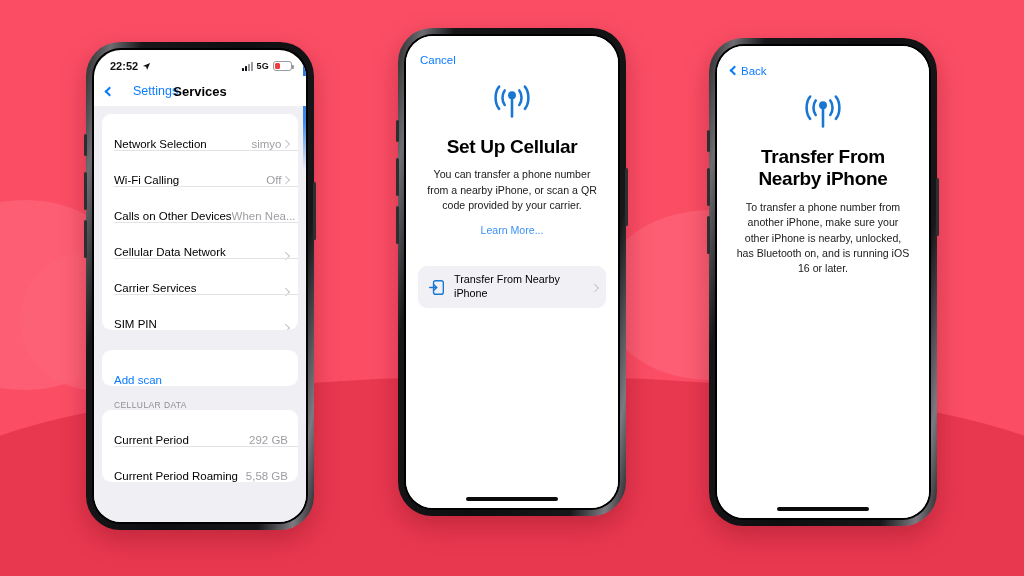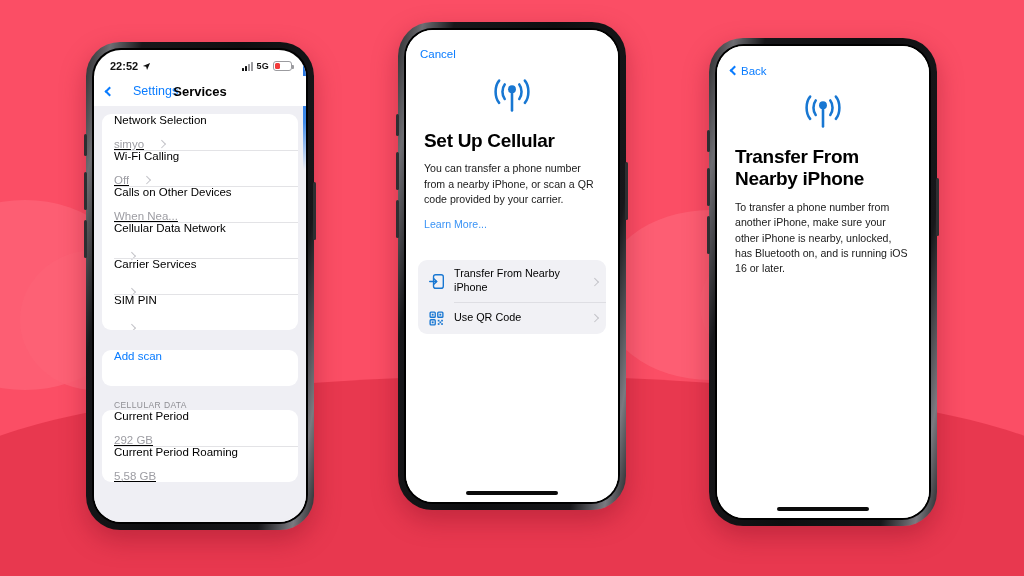--- a/index.html
+++ b/index.html
@@ -38,21 +38,21 @@
     overflow:hidden;
   }
   .screen {
     width:100%; height:100%;
     border-radius:27px;
     background:#fff;
     overflow:hidden;
     position:relative;
   }
   #phone1 { left:86px;  top:42px;  width:228px; height:488px; }
-  #phone2 { left:398px; top:22px;  width:228px; height:488px; }
+  #phone2 { left:398px; top:28px;  width:228px; height:488px; }
   #phone3 { left:709px; top:38px;  width:228px; height:488px; }
 
   .side-btn { position:absolute; background:#2e2e31; border-radius:2px; }
   .sb-l1 { left:-2px; top:92px;  width:3px; height:22px; }
   .sb-l2 { left:-2px; top:130px; width:3px; height:38px; }
   .sb-l3 { left:-2px; top:178px; width:3px; height:38px; }
   .sb-r1 { right:-2px; top:140px; width:3px; height:58px; }
 
   .edge-blue {
     position:absolute; right:0; top:0; width:3px; height:120px;
@@ -84,38 +84,38 @@
     padding:0 12px; background:#fff;
   }
   .nav-back { display:flex; align-items:center; gap:20px; color:#0a7cff; font-size:12.5px; cursor:pointer; }
   .chev-l { width:7px; height:7px; border-left:2px solid #0a7cff; border-bottom:2px solid #0a7cff; transform:rotate(45deg); display:inline-block; }
   .nav-title { position:absolute; left:0; right:0; text-align:center; font-size:13px; font-weight:bold; color:#000; pointer-events:none; }
 
   
   .settings-body { background:#EFEFF4; height:calc(100% - 56px); overflow:hidden; padding-top:8px; }
   .group { background:#fff; border-radius:9px; margin:0 8px; overflow:hidden; }
   .row {
-    display:flex; align-items:flex-start; justify-content:space-between;
-    padding:0 10px 0 12px; height:36px; position:relative; cursor:pointer;flex-direction:column;
+    display:flex; align-items:flex-end; justify-content:space-between;
+    padding:0 10px 0 12px; height:36px; position:relative; cursor:pointer;
   }
   .row + .row::before {
     content:""; position:absolute; left:12px; right:0; top:0; height:1px; background:#E3E3E6;
   }
   .row-label { font-size:11.5px; color:#000; white-space:nowrap; }
-  .row-right { display:flex; align-items:center; gap:15px;text-decoration:underline; }
+  .row-right { display:flex; align-items:center; gap:1px; }
   .row-value { font-size:11.5px; color:#9d9da3; white-space:nowrap; max-width:82px; overflow:hidden; text-overflow:ellipsis; }
   .chev-r { width:5.5px; height:5.5px; border-right:1.6px solid #c2c2c7; border-top:1.6px solid #c2c2c7; transform:rotate(45deg); flex:none; }
   .row-link { font-size:11.5px; color:#0a7cff; }
   .section-hd { font-size:8.5px; color:#8e8e93; letter-spacing:.4px; padding:14px 0 0 20px; }
 
   
   .setup { height:100%; display:flex; flex-direction:column; background:#fff; position:relative; }
   .setup-top { padding:14px 14px 0 14px; height:34px; }
   .top-link { color:#0a7cff; font-size:11.5px; cursor:pointer; display:inline-flex; align-items:center; gap:3px; }
-  .setup-hero { padding:6px 18px 0 18px; }
+  .setup-hero { padding:6px 18px 0 18px; text-align:center; }
   .antenna { margin:8px auto 16px auto; width:42px; height:36px; display:block; }
   .setup-title { font-size:19px; font-weight:bold; color:#000; line-height:1.18; letter-spacing:-.3px; margin-bottom:9px; }
   .setup-desc { font-size:10.6px; color:#1a1a1a; line-height:1.45; }
   .learn-more { display:inline-block; margin-top:11px; font-size:10.6px; color:#3a93f5; cursor:pointer; }
   .option-group { margin:28px 12px 0 12px; background:#F1F1F5; border-radius:9px; overflow:hidden; }
   .option-row { display:flex; align-items:center; gap:9px; padding:7px 9px 7px 10px; min-height:32px; position:relative; cursor:pointer; }
   .option-row + .option-row::before { content:""; position:absolute; left:36px; right:0; top:0; height:1px; background:#DEDEE3; }
   .option-icon { width:17px; height:17px; flex:none; }
   .option-label { flex:1; font-size:10.8px; color:#000; line-height:1.28; }
   .home-ind { position:absolute; bottom:7px; left:50%; transform:translateX(-50%); width:92px; height:4px; background:#0a0a0a; border-radius:3px; }
@@ -274,41 +274,20 @@
         <div class="option-group">
           <div class="option-row">
             <svg class="option-icon" viewBox="0 0 20 20">
               <rect x="6.5" y="2" width="11.5" height="16" rx="2.5" fill="none" stroke="#1877D2" stroke-width="1.6"></rect>
               <path d="M2 10 H10" stroke="#1877D2" stroke-width="1.7" stroke-linecap="round"></path>
               <path d="M6.6 6.5 L10.3 10 L6.6 13.5" fill="none" stroke="#1877D2" stroke-width="1.7" stroke-linecap="round" stroke-linejoin="round"></path>
             </svg>
             <span class="option-label">Transfer From Nearby iPhone</span>
             <i class="chev-r"></i>
           </div>
-          <div class="option-row">
-            <svg class="option-icon" viewBox="0 0 20 20">
-              <g fill="none" stroke="#1877D2" stroke-width="1.6">
-                <rect x="2.5" y="2.5" width="6" height="6" rx="1"></rect>
-                <rect x="11.5" y="2.5" width="6" height="6" rx="1"></rect>
-                <rect x="2.5" y="11.5" width="6" height="6" rx="1"></rect>
-              </g>
-              <g fill="#1877D2">
-                <rect x="4.4" y="4.4" width="2.2" height="2.2"></rect>
-                <rect x="13.4" y="4.4" width="2.2" height="2.2"></rect>
-                <rect x="4.4" y="13.4" width="2.2" height="2.2"></rect>
-                <rect x="11.5" y="11.5" width="2" height="2"></rect>
-                <rect x="15.5" y="11.5" width="2" height="2"></rect>
-                <rect x="13.5" y="13.5" width="2" height="2"></rect>
-                <rect x="11.5" y="15.5" width="2" height="2"></rect>
-                <rect x="15.5" y="15.5" width="2" height="2"></rect>
-              </g>
-            </svg>
-            <span class="option-label">Use QR Code</span>
-            <i class="chev-r"></i>
-          </div>
         </div>
 
         <div class="home-ind"></div>
       </div>
     </div>
   </div>
 </div>
 
 <div class="phone" id="phone3">
   <div class="side-btn sb-l1"></div>

